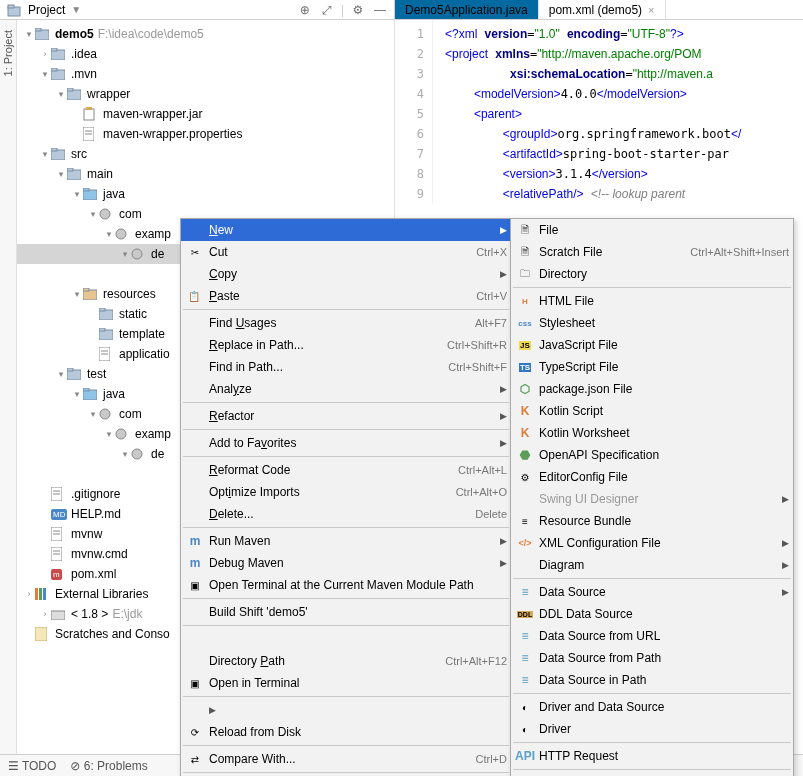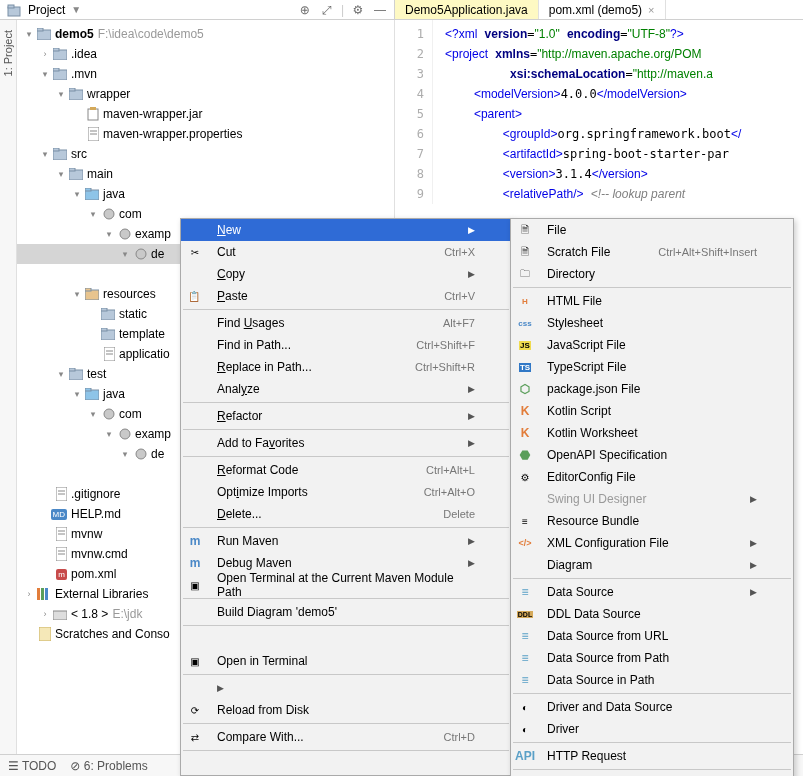--- a/index.html
+++ b/index.html
@@ -5,43 +5,43 @@
 * { box-sizing: border-box; margin: 0; padding: 0; font-family: "Segoe UI", Arial, sans-serif; font-size: 12px; }
 body { background: #fff; color: #000; width: 803px; height: 776px; overflow: hidden; position: relative; }
 .top-row { display: flex; height: 20px; border-bottom: 1px solid #d0d0d0; }
 .proj-header { display: flex; align-items: center; width: 395px; border-right: 1px solid #d0d0d0; padding: 0 6px; gap: 6px; }
 .proj-header .spacer { flex: 1; }
 .ic { display: inline-flex; width: 16px; height: 16px; align-items: center; justify-content: center; color: #6e6e6e; }
 .ic-btn { cursor: pointer; }
 .proj-label { color: #000; }
 .dd { color: #888; font-size: 10px; }
 .tabs { display: flex; align-items: stretch; }
-.tab { display: flex; align-items: center; padding: 0 10px; gap: 6px; border-right: 1px solid #e0e0e0; background: #fef9c3; }
+.tab { display: flex; align-items: center; padding: 0 10px; gap: 6px; border-right: 1px solid #e0e0e0; background: #0369a1; }
 .tab.active { background: #fff; }
 .close-x { color: #999; font-size: 11px; }
 .main { display: flex; height: calc(100% - 28px); }
 .sidebar-left { width: 17px; background: #f7f7f7; border-right: 1px solid #e0e0e0; display:flex; flex-direction:column; align-items:center; padding-top:10px; gap:30px;}
 .sidebar-left span { writing-mode: vertical-rl; transform: rotate(180deg); font-size:11px; color:#555; }
 .tree-pane { width: 378px; overflow: hidden; background: #fff; border-right:1px solid #e0e0e0;}
 .tree { padding: 4px 0; }
 .node { display: flex; align-items: center; height: 20px; white-space: nowrap; }
 .node .tw { width: 12px; display:inline-flex; justify-content:center; color:#888; font-size:9px; }
-.node .nic { width: 16px; height:16px; display:inline-flex; align-items:center; justify-content:flex-end; margin-right:4px; }
+.node .nic { width: 16px; height:16px; display:inline-flex; align-items:center; justify-content:flex-start; margin-right:4px; }
 .node.sel { background: #d5d5d5; }
 .node .path { color: #999; margin-left:4px; }
 .bold { font-weight: bold; }
 .editor-pane { flex: 1; position: relative; }
 .gutter { position:absolute; left:0; top:0; width:38px; background:#fff; color:#adadad; text-align:right; padding:4px 8px 0 0; font-family:Consolas,monospace; line-height:20px; border-right:1px solid #f0f0f0;}
 .code { position:absolute; left:50px; top:4px; right:0; font-family:Consolas,monospace; line-height:20px; white-space:pre; overflow:hidden;}
 .c-k { color:#0000E6; } .c-s { color:#008000; } .c-t { color:#000080; font-weight:bold; } .c-c { color:#808080; font-style:italic; }
 .editor-extra { position:absolute; left:450px; top:332px; font-family:Consolas,monospace; line-height:20px; white-space:pre; color:#808080; font-style:italic;}
 .editor-extra2 { position:absolute; left:450px; top:558px; font-family:Consolas,monospace; line-height:20px; white-space:pre;}
 .ctx-menu { position: absolute; left: 180px; top: 218px; width: 332px; background: #f2f2f2; border: 1px solid #aaa; box-shadow: 2px 2px 6px rgba(0,0,0,0.2); z-index: 10; }
 .sub-menu { position: absolute; left: 510px; top: 218px; width: 284px; background: #f2f2f2; border: 1px solid #aaa; box-shadow: 2px 2px 6px rgba(0,0,0,0.2); z-index: 11; }
-.mi { display: flex; align-items: center; height: 22px; padding: 0 36px 0 6px; gap: 14px; }
+.mi { display: flex; align-items: center; height: 22px; padding: 0 4px 0 6px; gap: 6px; }
 .mi.hl { background: #2f6bd6; color: #fff; }
 .mi .mic { width: 16px; height:16px; display:inline-flex; align-items:center; justify-content:center; font-size:10px;}
 .mi .lbl { flex: 1; }
 .mi .sc { color: #777; font-size:11px; }
 .mi .arw { color: #555; font-size:9px; }
 .mi.hl .sc, .mi.hl .arw { color:#fff; }
 .mi.dis { color:#999; }
 .sep { height:1px; background:#c8c8c8; margin:2px 2px; }
 .bottom-bar { position:absolute; left:0; bottom:0; height:22px; width:100%; background:#f7f7f7; border-top:1px solid #d0d0d0; display:flex; align-items:center; padding:0 8px; gap:14px; font-size:11px; color:#555;}
 .watermark { position:absolute; right:8px; bottom:24px; color:#bdbdbd; font-size:12px;}
@@ -422,30 +422,30 @@
       <span class="sc">Ctrl+V</span>
     </div>
     <div class="sep"></div>
     <div class="mi">
       <span class="mic"></span>
       <span class="lbl">Find <u>U</u>sages</span>
       <span class="sc">Alt+F7</span>
     </div>
     <div class="mi">
       <span class="mic"></span>
+      <span class="lbl"><u>R</u>eplace in Path...</span>
+      <span class="sc">Ctrl+Shift+R</span>
+    </div>
+    <div class="mi">
+      <span class="mic"></span>
       <span class="lbl">Find in Path...</span>
       <span class="sc">Ctrl+Shift+F</span>
     </div>
     <div class="mi">
       <span class="mic"></span>
-      <span class="lbl"><u>R</u>eplace in Path...</span>
-      <span class="sc">Ctrl+Shift+R</span>
-    </div>
-    <div class="mi">
-      <span class="mic"></span>
       <span class="lbl">Anal<u>y</u>ze</span>
       <span class="arw">▶</span>
     </div>
     <div class="sep"></div>
     <div class="mi">
       <span class="mic"></span>
       <span class="lbl"><u>R</u>efactor</span>
       <span class="arw">▶</span>
     </div>
     <div class="sep"></div>
@@ -485,25 +485,30 @@
       <span class="lbl">Debug Maven</span>
       <span class="arw">▶</span>
     </div>
     <div class="mi">
       <span class="mic">▣</span>
       <span class="lbl">Open Terminal at the Current Maven Module Path</span>
     </div>
     <div class="sep"></div>
     <div class="mi">
       <span class="mic"></span>
-      <span class="lbl">Build Diagram 'demo5'</span>
-    </div>
-    <div class="sep"></div>
-    <div class="mi">
-      <span class="mic"></span>
+      <span class="lbl">Build Shift 'demo5'</span>
+    </div>
+    <div class="sep"></div>
+    <div class="mi">
+      <span class="mic"></span>
+    </div>
+    <div class="mi">
+      <span class="mic"></span>
+      <span class="lbl">Directory <u>P</u>ath</span>
+      <span class="sc">Ctrl+Alt+F12</span>
     </div>
     <div class="mi">
       <span class="mic">▣</span>
       <span class="lbl">Open in Terminal</span>
     </div>
     <div class="sep"></div>
     <div class="mi">
       <span class="mic"></span>
       <span class="arw">▶</span>
     </div>

